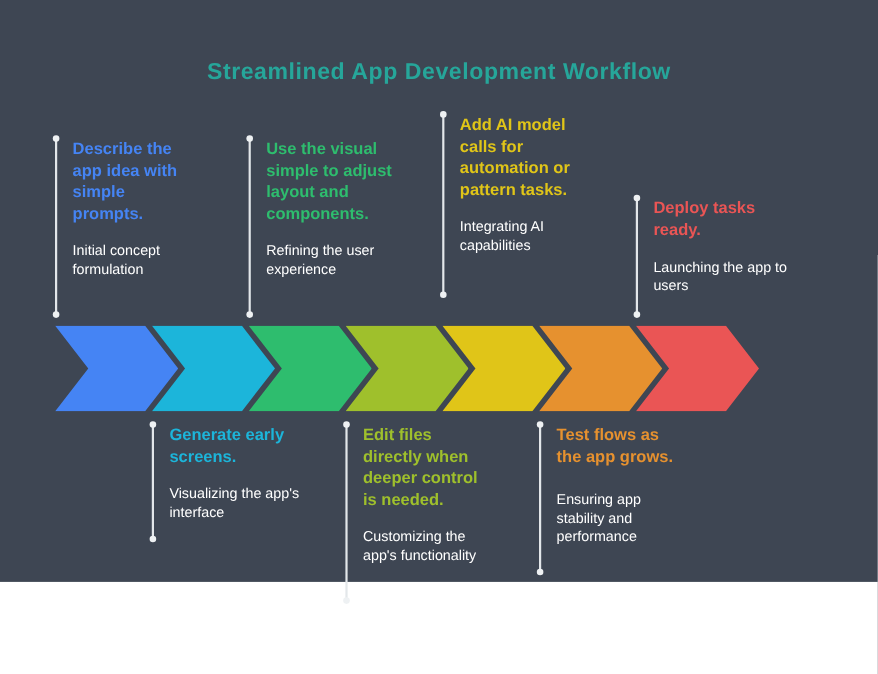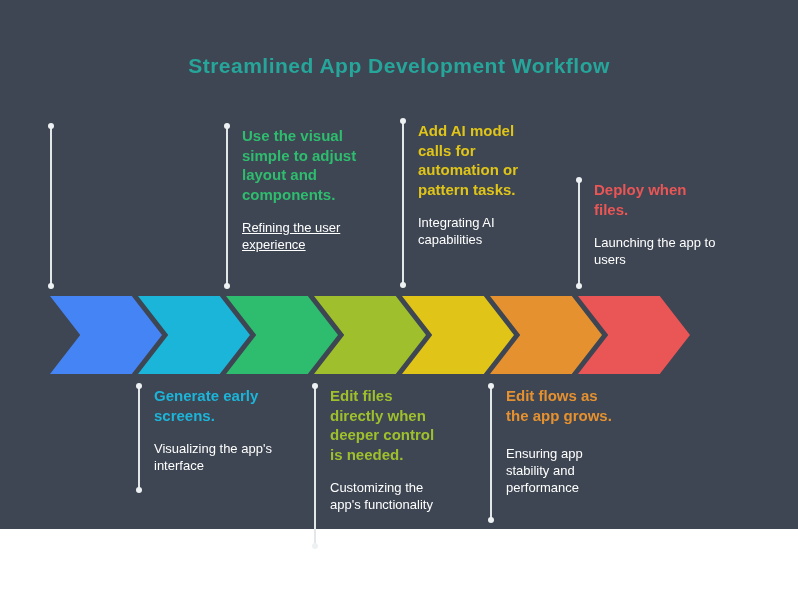--- a/index.html
+++ b/index.html
@@ -89,81 +89,85 @@
   <div class="arrow" style="left: 314px; background-color: rgb(159, 192, 44);"></div>
   <div class="arrow" style="left: 402px; background-color: rgb(224, 197, 24);"></div>
   <div class="arrow" style="left: 490px; background-color: rgb(230, 145, 47);"></div>
   <div class="arrow" style="left: 578px; background-color: rgb(234, 85, 85);"></div>
 
   <div class="callout" style="left:50px; top:126px; height:160px; width:160px;">
     <div class="connector">
       <span class="dot top-dot"></span>
       <span class="dot bottom-dot"></span>
     </div>
+    <div class="callout-text">
+      <div class="heading" style="width: 105px; color: rgb(69, 132, 244);">Describe the app idea with simple prompts.</div>
+      <div class="desc" style="width:120px;">Initial concept formulation</div>
+    </div>
   </div>
 
   <div class="callout" style="left:138px; top:386px; height:104px; width:160px;">
     <div class="connector">
       <span class="dot top-dot"></span>
       <span class="dot bottom-dot"></span>
     </div>
     <div class="callout-text">
       <div class="heading" style="width: 115px; color: rgb(28, 181, 218);">Generate early screens.</div>
       <div class="desc" style="width:135px;">Visualizing the app's interface</div>
     </div>
   </div>
 
   <div class="callout" style="left:226px; top:126px; height:160px; width:160px;">
     <div class="connector">
       <span class="dot top-dot"></span>
       <span class="dot bottom-dot"></span>
     </div>
     <div class="callout-text">
       <div class="heading" style="width: 120px; color: rgb(46, 189, 110);">Use the visual simple to adjust layout and components.</div>
-      <div class="desc" style="width:120px;text-decoration:underline;">Refining the user experience</div>
+      <div class="desc" style="width:120px;">Refining the user experience</div>
     </div>
   </div>
 
   <div class="callout" style="left:314px; top:386px; height:160px; width:160px;">
     <div class="connector">
       <span class="dot top-dot"></span>
       <span class="dot bottom-dot"></span>
     </div>
     <div class="callout-text">
       <div class="heading" style="width: 115px; color: rgb(159, 192, 44);">Edit files directly when deeper control is needed.</div>
       <div class="desc" style="width:125px;">Customizing the app's functionality</div>
     </div>
   </div>
 
-  <div class="callout" style="left:402px; top:121px; height:164px; width:160px;">
+  <div class="callout" style="left:402px; top:104px; height:164px; width:160px;">
     <div class="connector">
       <span class="dot top-dot"></span>
       <span class="dot bottom-dot"></span>
     </div>
     <div class="callout-text">
       <div class="heading" style="width: 115px; color: rgb(224, 197, 24);">Add AI model calls for automation or pattern tasks.</div>
       <div class="desc" style="width:110px;">Integrating AI capabilities</div>
     </div>
   </div>
 
   <div class="callout" style="left:490px; top:386px; height:134px; width:160px;">
     <div class="connector">
       <span class="dot top-dot"></span>
       <span class="dot bottom-dot"></span>
     </div>
     <div class="callout-text">
-      <div class="heading" style="width: 115px; color: rgb(230, 145, 47);">Edit flows as the app grows.</div>
+      <div class="heading" style="width: 115px; color: rgb(230, 145, 47);">Test flows as the app grows.</div>
       <div class="desc" style="width:95px;margin-top:20px;">Ensuring app stability and performance</div>
     </div>
   </div>
 
   <div class="callout" style="left:578px; top:180px; height:106px; width:170px;">
     <div class="connector">
       <span class="dot top-dot"></span>
       <span class="dot bottom-dot"></span>
     </div>
     <div class="callout-text">
-      <div class="heading" style="width: 105px; color: rgb(234, 85, 85);">Deploy when files.</div>
+      <div class="heading" style="width: 105px; color: rgb(234, 85, 85);">Deploy tasks ready.</div>
       <div class="desc" style="width:150px;">Launching the app to users</div>
     </div>
   </div>
 
 </div>
 
 </body></html>

